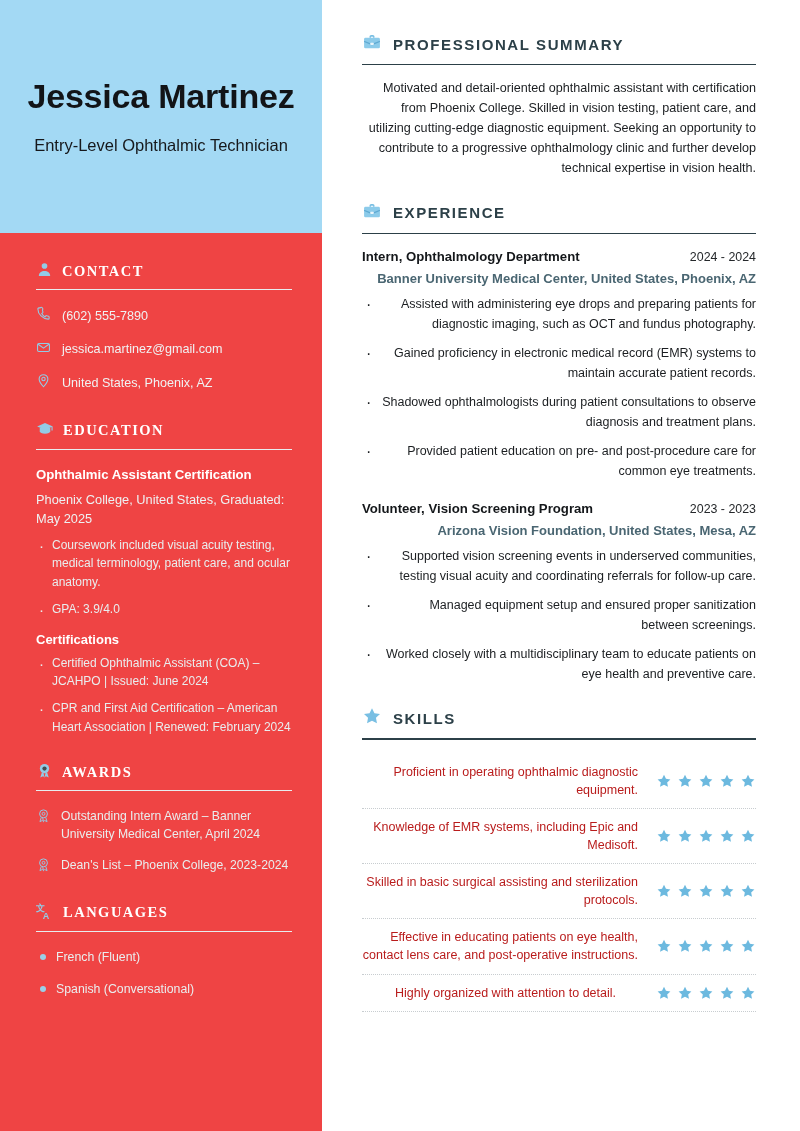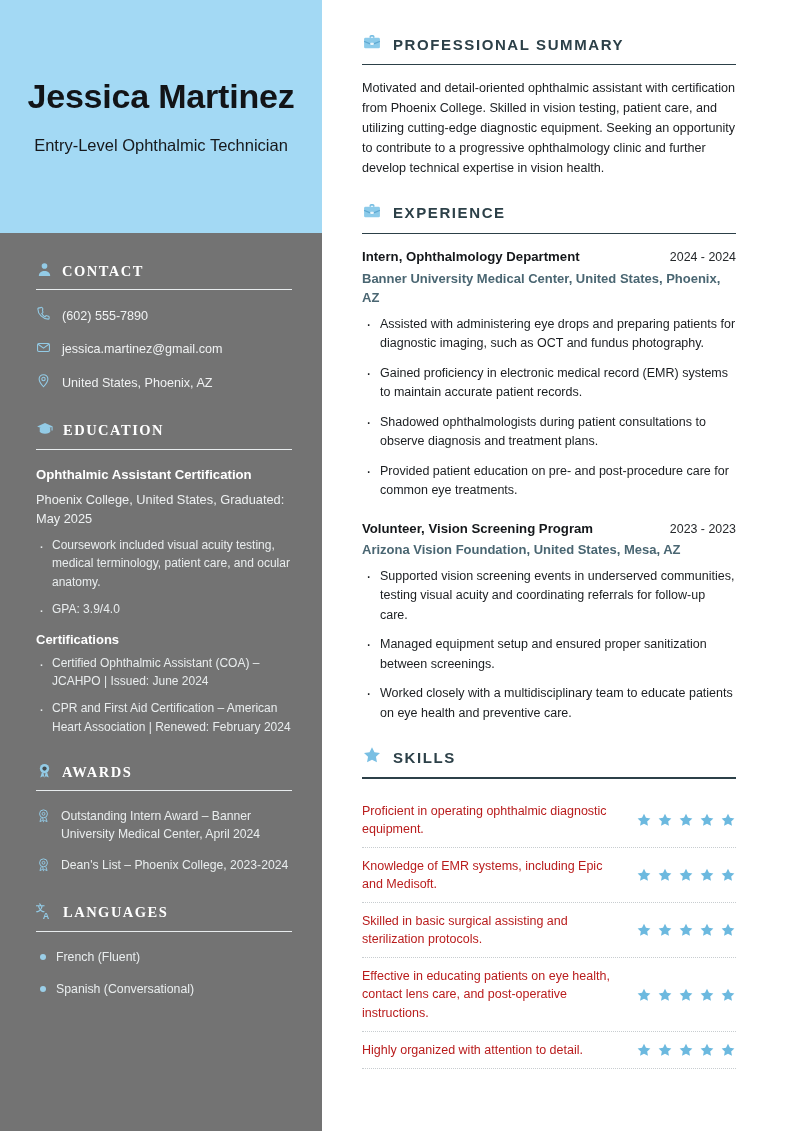--- a/index.html
+++ b/index.html
@@ -14,21 +14,21 @@
     display: flex;
     background: #ffffff;
     position: relative;
     overflow: hidden;
   }
 
   
   .left-col {
     width: 322px;
     flex: 0 0 322px;
-    background: #737373;
+    background: #ef4444;
     display: flex;
     flex-direction: column;
   }
   .name-block {
     background: #a3d9f4;
     padding: 30px 24px 30px;
     text-align: center;
     min-height: 233px;
     display: flex;
     flex-direction: column;
@@ -147,22 +147,23 @@
     position: absolute;
     left: 4px; top: 6px;
     width: 6px; height: 6px;
     border-radius: 50%;
     background: #9bcfe8;
   }
 
   
   .right-col {
     flex: 1 1 auto;
-    padding: 32px 64px 20px 40px;
+    padding: 32px 44px 20px 40px;
     background: #ffffff;
+    text-align: right;
   }
   .r-section { margin-bottom: 22px; }
   .r-head {
     display: flex;
     align-items: center;
     gap: 11px;
     padding-bottom: 8px;
   }
   .r-head-title {
     font-size: 15px;

